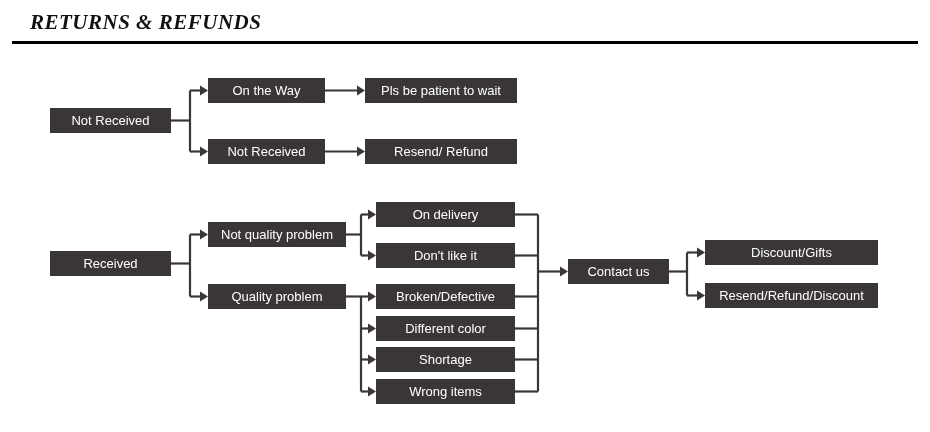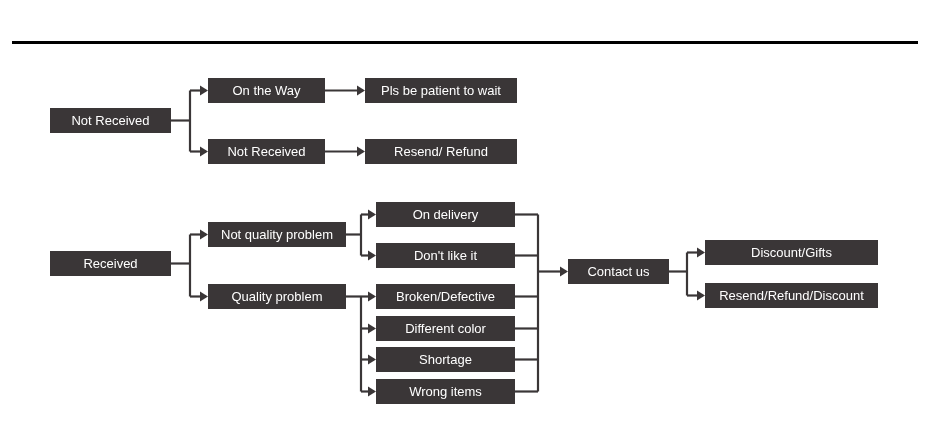--- a/index.html
+++ b/index.html
@@ -65,20 +65,21 @@
   }
   .arrowhead {
     fill: #3a3637;
   }
 </style>
 </head>
 <body>
 
 <div id="page">
 
+  <div id="page-title">RETURNS &amp; REFUNDS</div>
 
   <div id="title-rule"></div>
 
   <svg id="flow" viewBox="0 0 930 432">
     <g id="edge-layer">
         <path d="M171 120.5 H190" class="conn"></path>
         <path d="M190 90.5 V151.5" class="conn"></path>
         <path d="M190 90.5 H206" class="conn"></path>
         <polygon points="200,85.5 208,90.5 200,95.5" class="arrowhead"></polygon>
         <path d="M190 151.5 H206" class="conn"></path>

